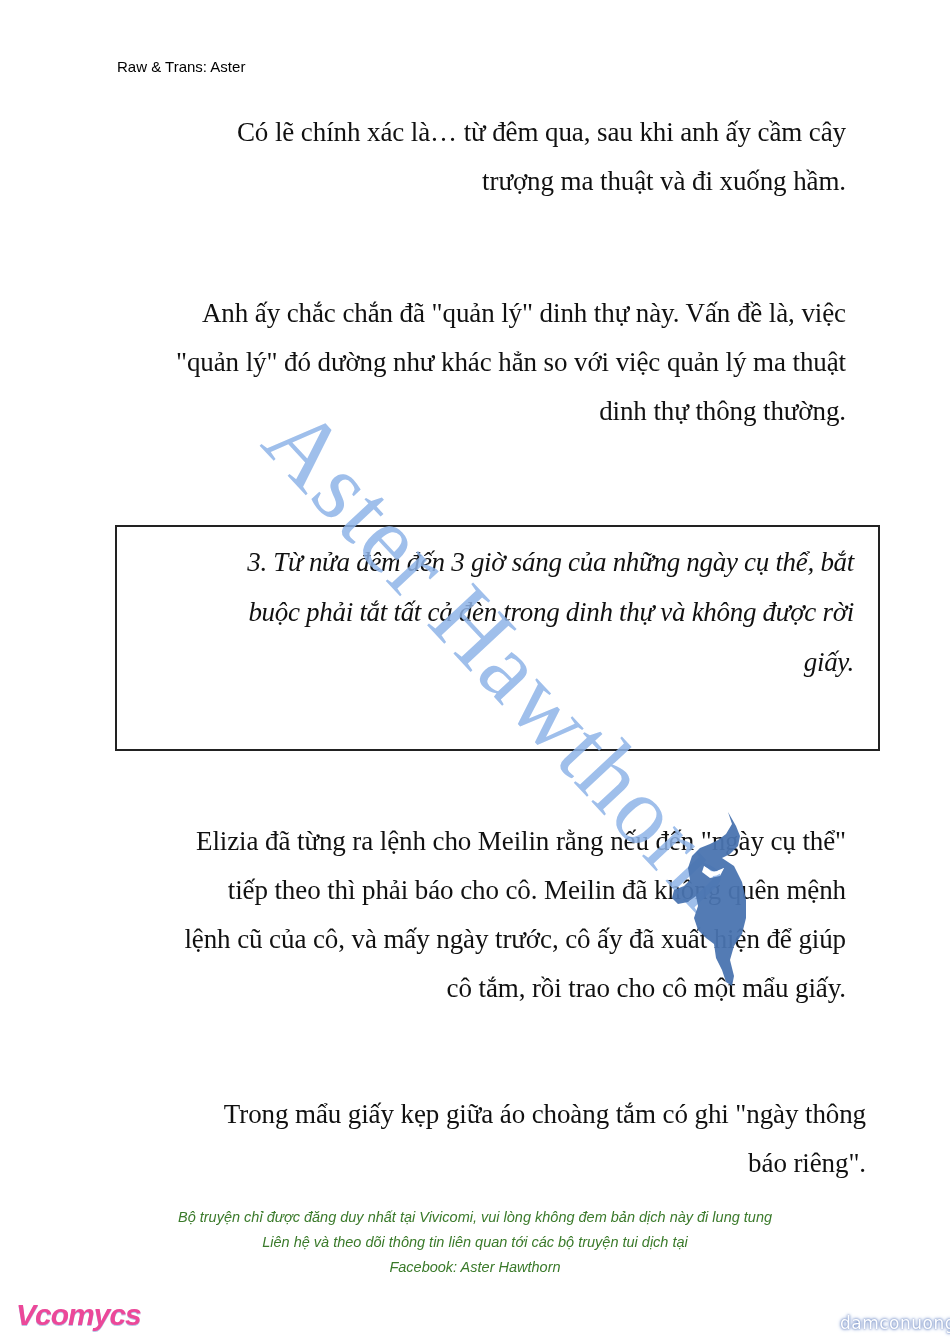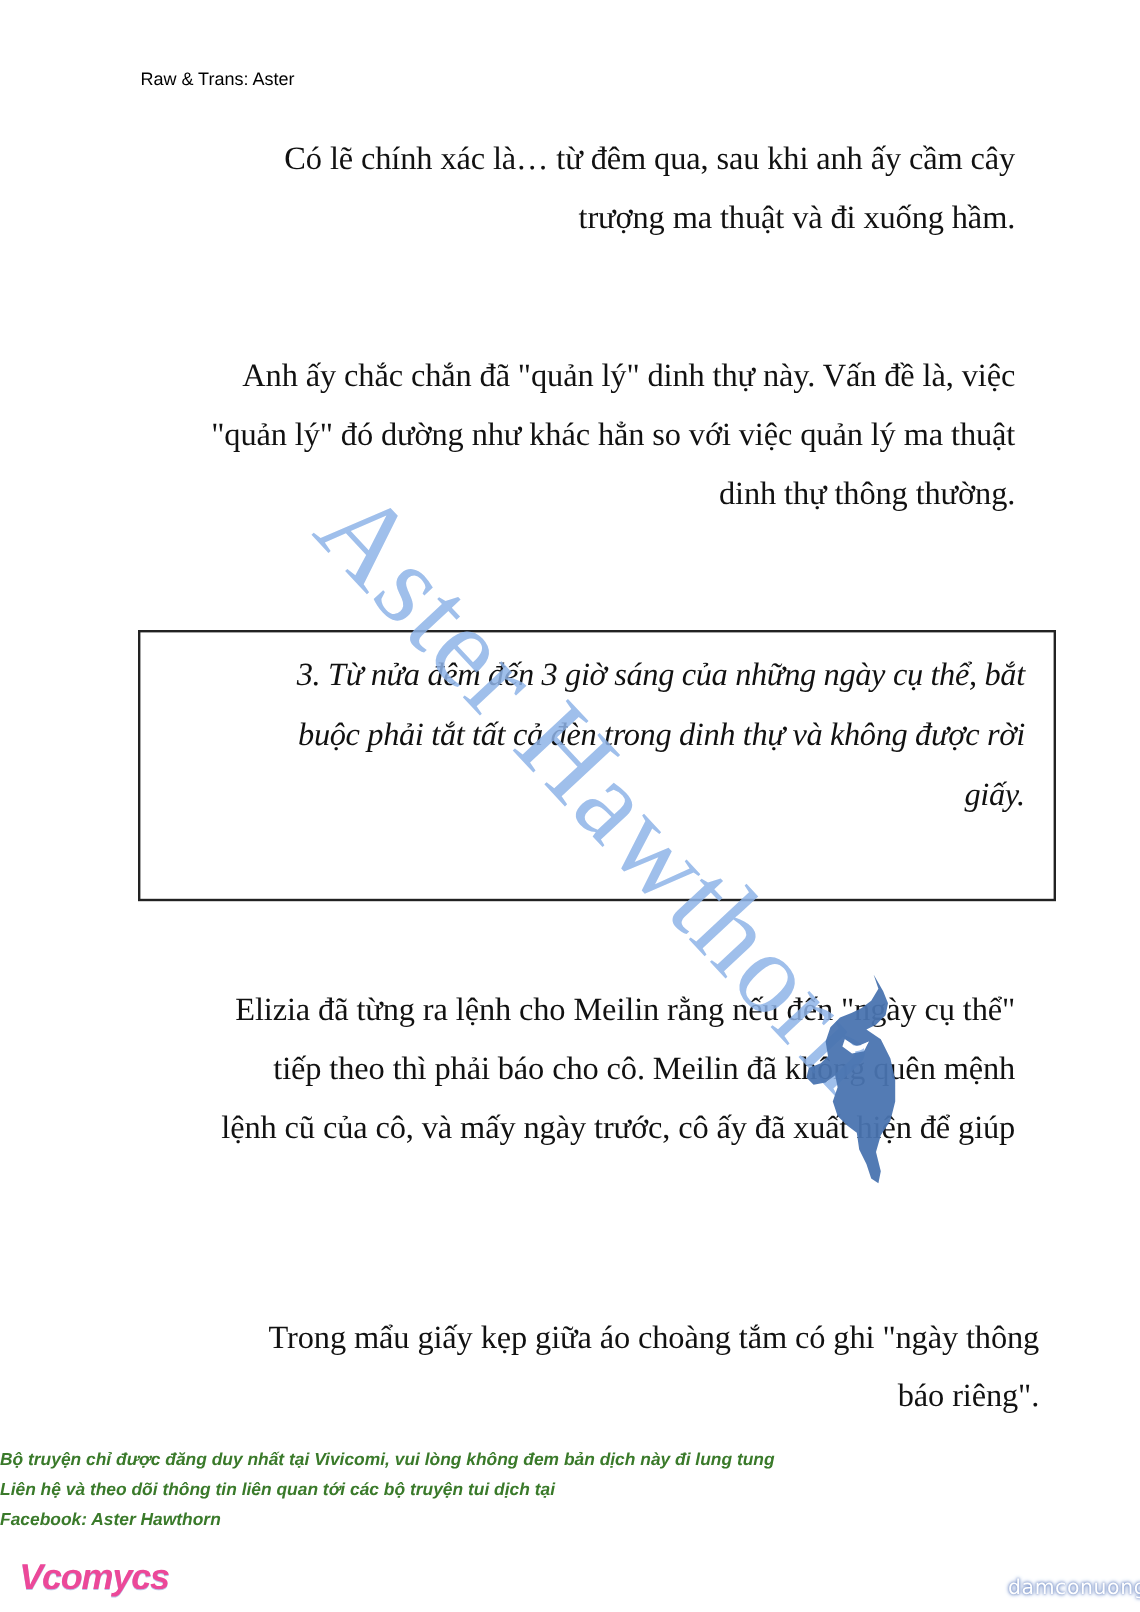--- a/index.html
+++ b/index.html
@@ -79,23 +79,24 @@
       top: 810px;
       width: 90px;
       height: 180px;
       pointer-events: none;
     }
 
     .footer-notice {
       position: absolute;
       left: 0;
       width: 950px;
+      text-align: center;
       font-family: "Liberation Sans", "DejaVu Sans", sans-serif;
       font-style: italic;
-      font-weight: bold;
+      font-weight: normal;
       font-size: 14.5px;
       color: #3a7a2a;
     }
     #fn1 { top: 1209px; }
     #fn2 { top: 1234px; }
     #fn3 { top: 1259px; }
 
     .logo-vcomycs {
       position: absolute;
       left: 16px;
@@ -141,20 +142,21 @@
     <span>3. Từ nửa đêm đến 3 giờ sáng của những ngày cụ thể, bắt</span>
     <span>buộc phải tắt tất cả đèn trong dinh thự và không được rời</span>
     <span>giấy.</span>
   </div>
 </div>
 
 <div class="para" id="p3">
   <span>Elizia đã từng ra lệnh cho Meilin rằng nếu đến "ngày cụ thể"</span>
   <span>tiếp theo thì phải báo cho cô. Meilin đã không quên mệnh</span>
   <span>lệnh cũ của cô, và mấy ngày trước, cô ấy đã xuất hiện để giúp</span>
+  <span>cô tắm, rồi trao cho cô một mẩu giấy.</span>
 </div>
 
 <div class="para" id="p4">
   <span>Trong mẩu giấy kẹp giữa áo choàng tắm có ghi "ngày thông</span>
   <span>báo riêng".</span>
 </div>
 
 <div class="watermark">Aster Hawthorn</div>
 
 <svg class="cat" viewBox="0 0 90 180">

